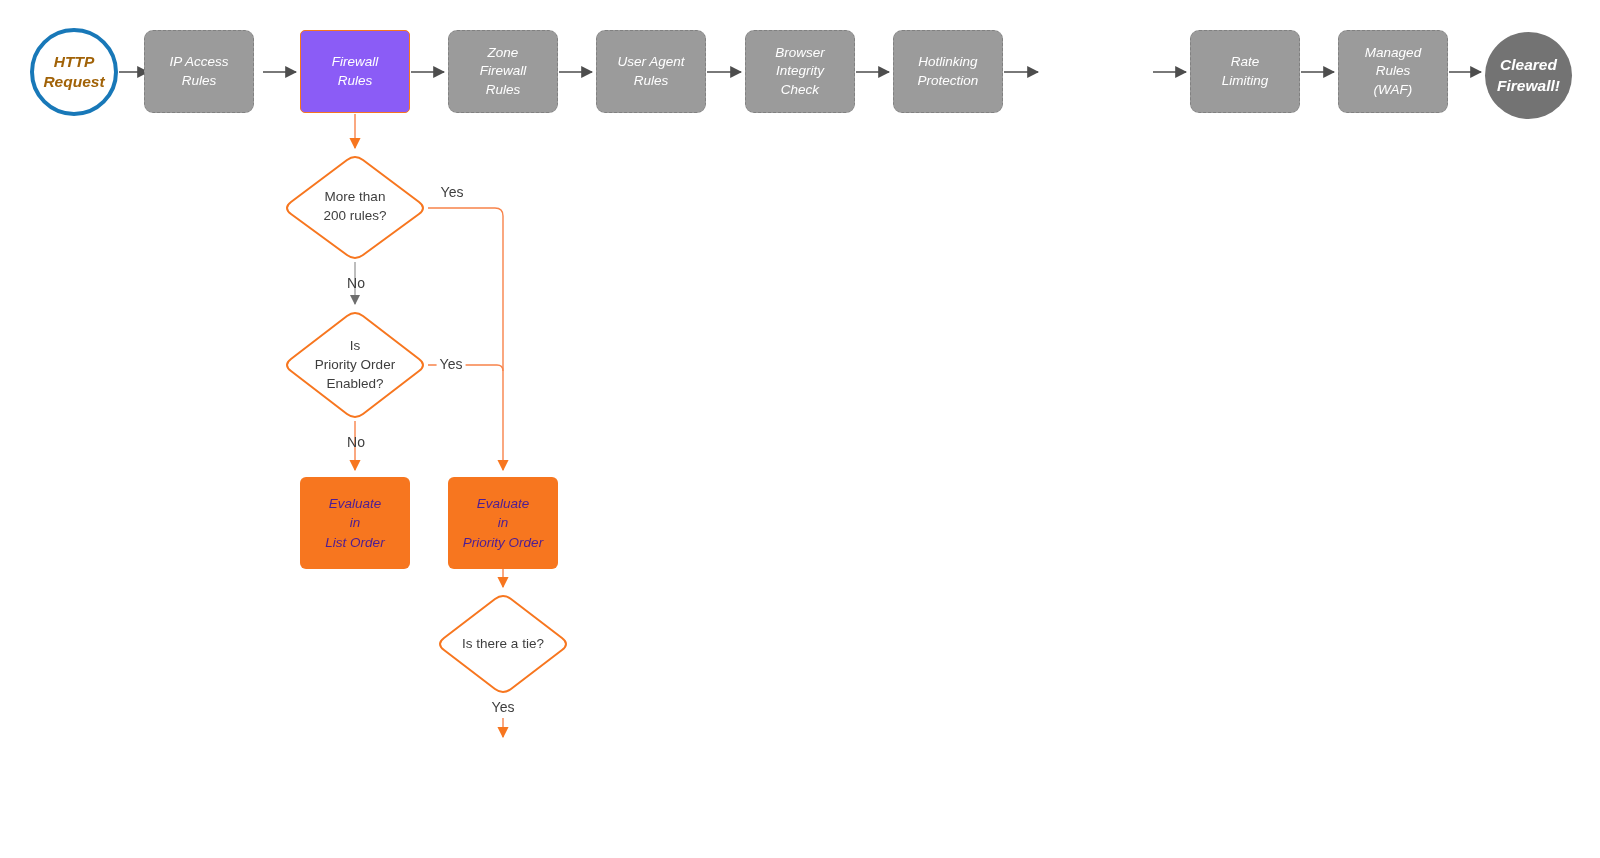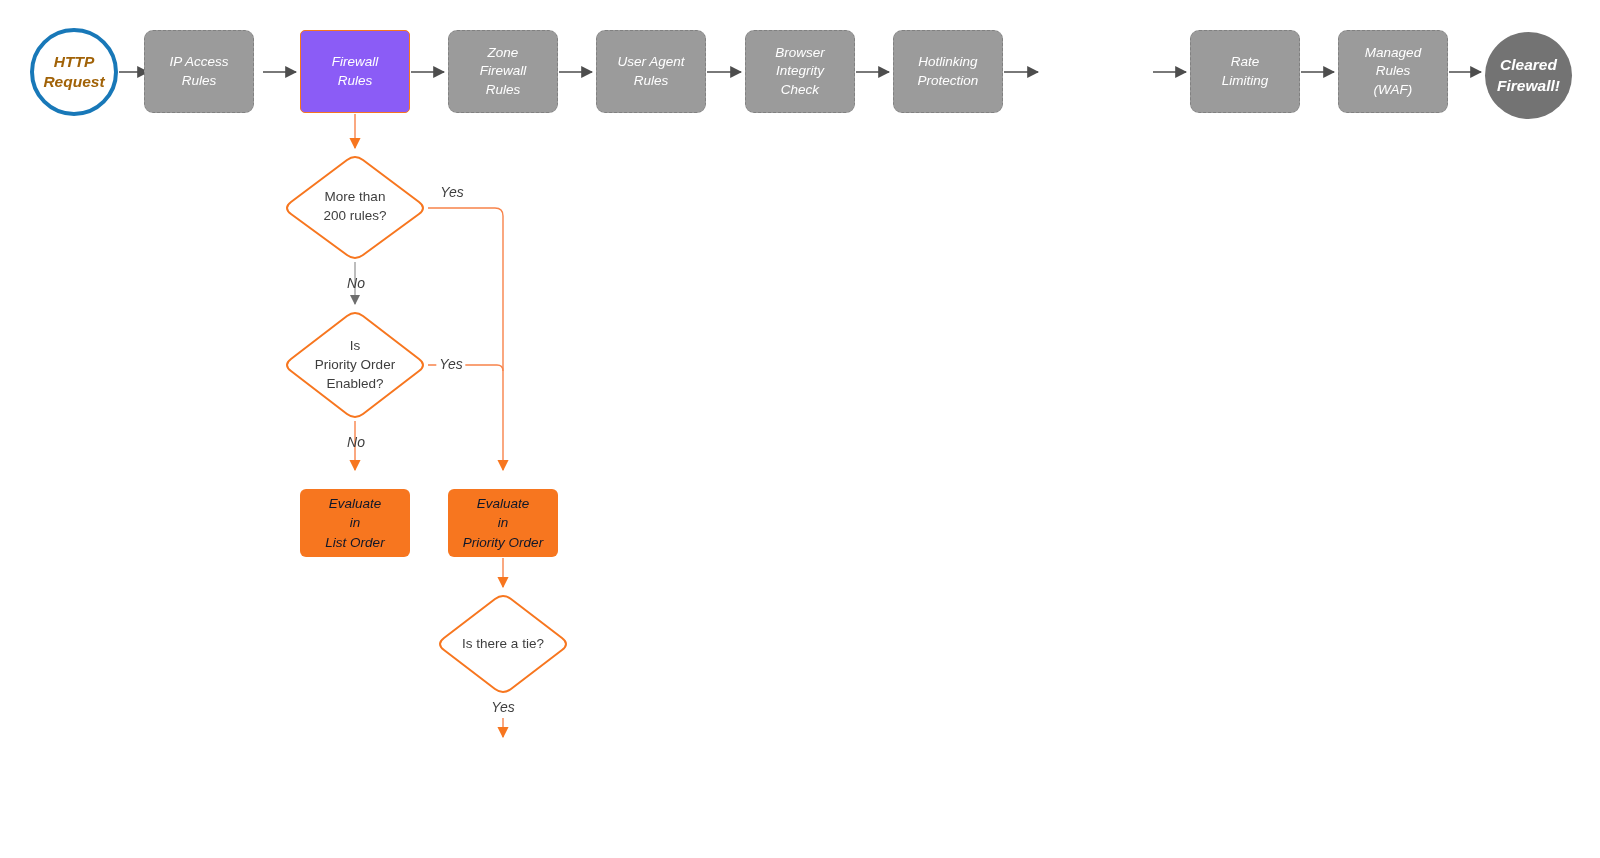--- a/index.html
+++ b/index.html
@@ -20,30 +20,30 @@
   .stage.highlight{background:#8b5cf6;border:1px solid #F7761F;border-radius:5px;}
   .circle{
     border-radius:50%;font-weight:bold;font-style:italic;
     font-size:15.5px;line-height:1.32;
   }
   .start{left:30px;top:28px;width:88px;height:88px;background:#ffffff;
     border:4px solid #1878B8;color:#a16207;}
   .end{left:1485px;top:32px;width:87px;height:87px;background:#737373;
     color:#ffffff;}
   .action{
-    width:110px;height:68px;background:#F7761F;border-radius:6px;
-    color:#0f172a;font-style:italic;font-size:13.5px;line-height:1.42;margin-top:12px;
+    width:110px;height:92px;background:#F7761F;border-radius:6px;
+    color:#4c1d95;font-style:italic;font-size:13.5px;line-height:1.42;
   }
   .diamond-label{
     position:absolute;transform:translate(-50%,-50%);
     color:#3E3E3E;font-size:13.5px;line-height:1.4;text-align:center;white-space:pre-line;
   }
   .edge-label{
     position:absolute;transform:translate(-50%,-50%);
-    color:#3E3E3E;font-style:italic;font-size:14px;
+    color:#3E3E3E;font-size:14px;
   }
   .edge-label.on-line{background:#ffffff;padding:0 3px;}
 </style>
 </head>
 <body>
 
 <div class="canvas">
 
   <svg class="edges" width="1600" height="858" viewBox="0 0 1600 858">
     <defs>

